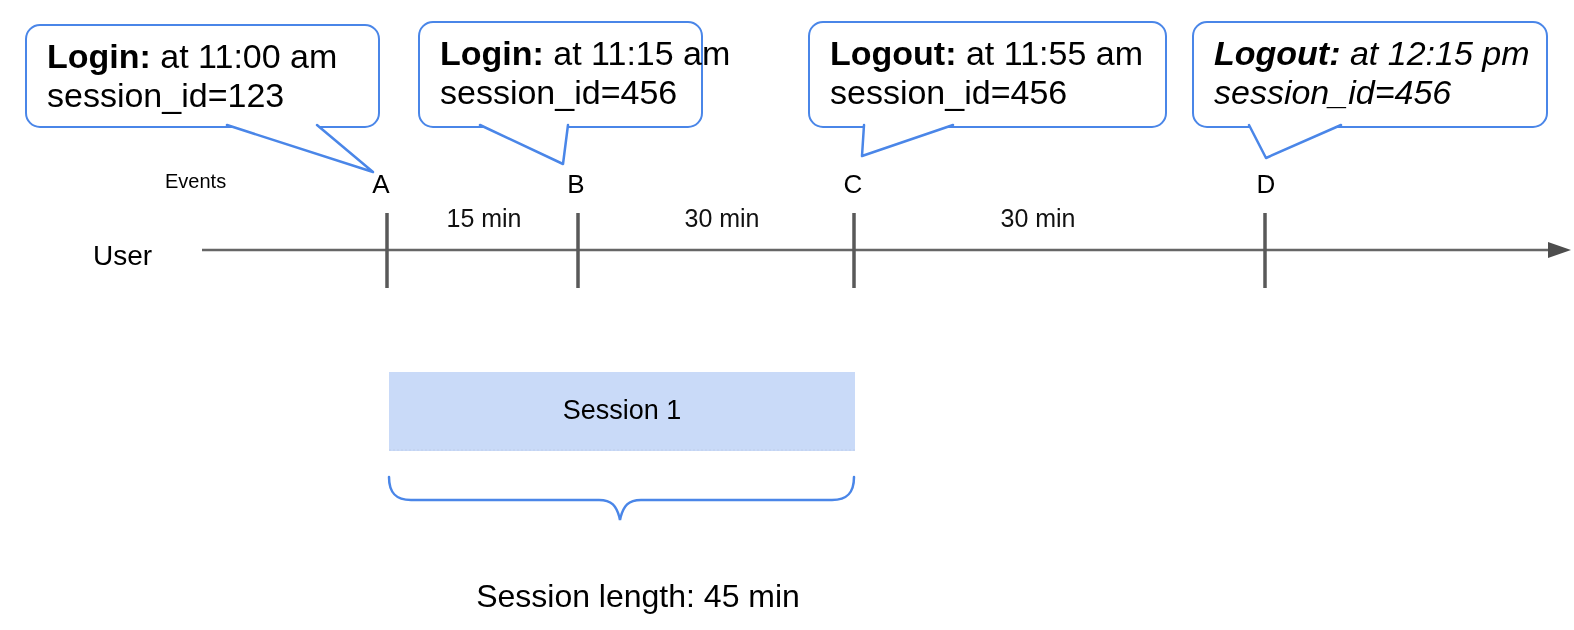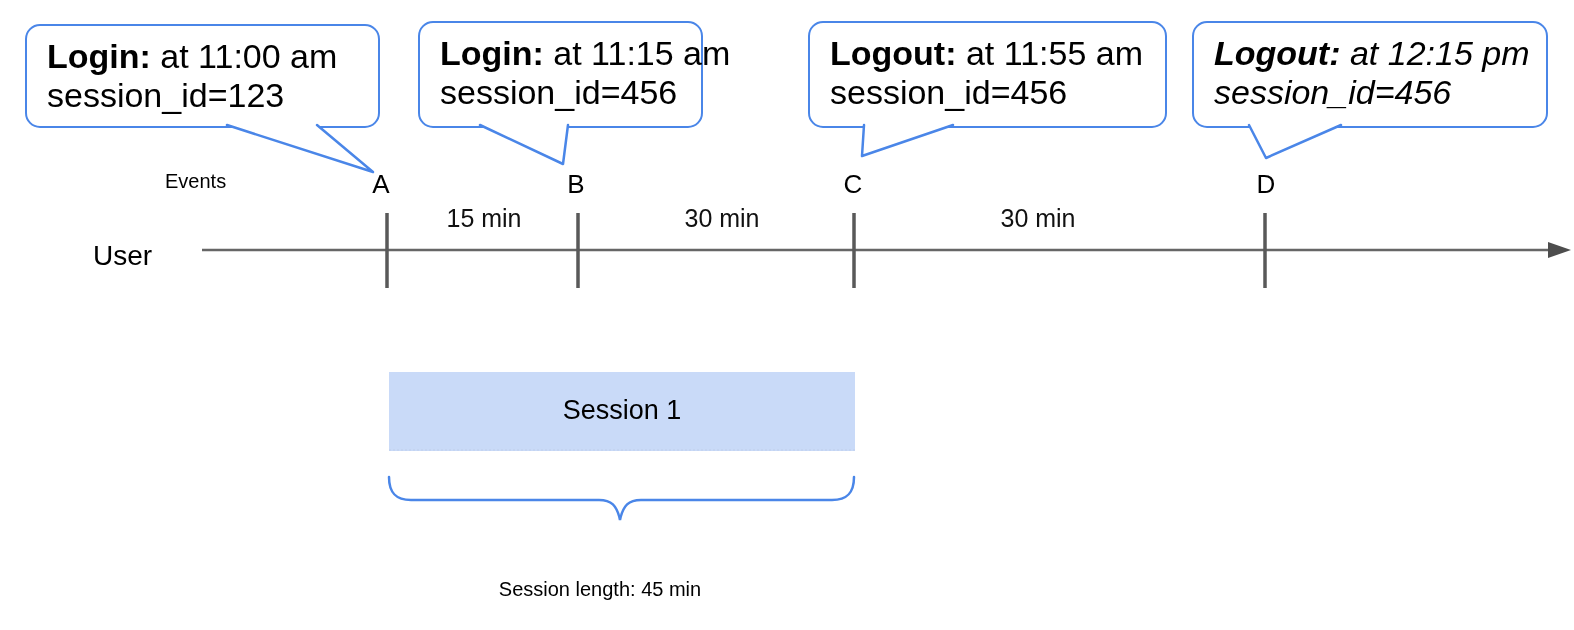--- a/index.html
+++ b/index.html
@@ -42,21 +42,21 @@
   .session-box{
     position:absolute;left:389px;top:372px;width:466px;height:79px;
     background:#c9daf8;
     border-bottom:2px dotted #c4d4f1;
     box-sizing:border-box;
     display:flex;align-items:center;justify-content:center;
     font-size:27px;
     z-index:1;
   }
   .session-length{
-    left:600px;top:578px;font-size:20px;
+    left:638px;top:578px;font-size:32px;
   }
 </style>
 </head>
 <body>
 
 <div class="canvas">
 
   <div class="bubble" style="left:25px;top:24px;width:355px;height:104px;">
     <div class="line"><span class="evt">Login:</span><span> at 11:00 am</span></div>
     <div class="line">session_id=123</div>

